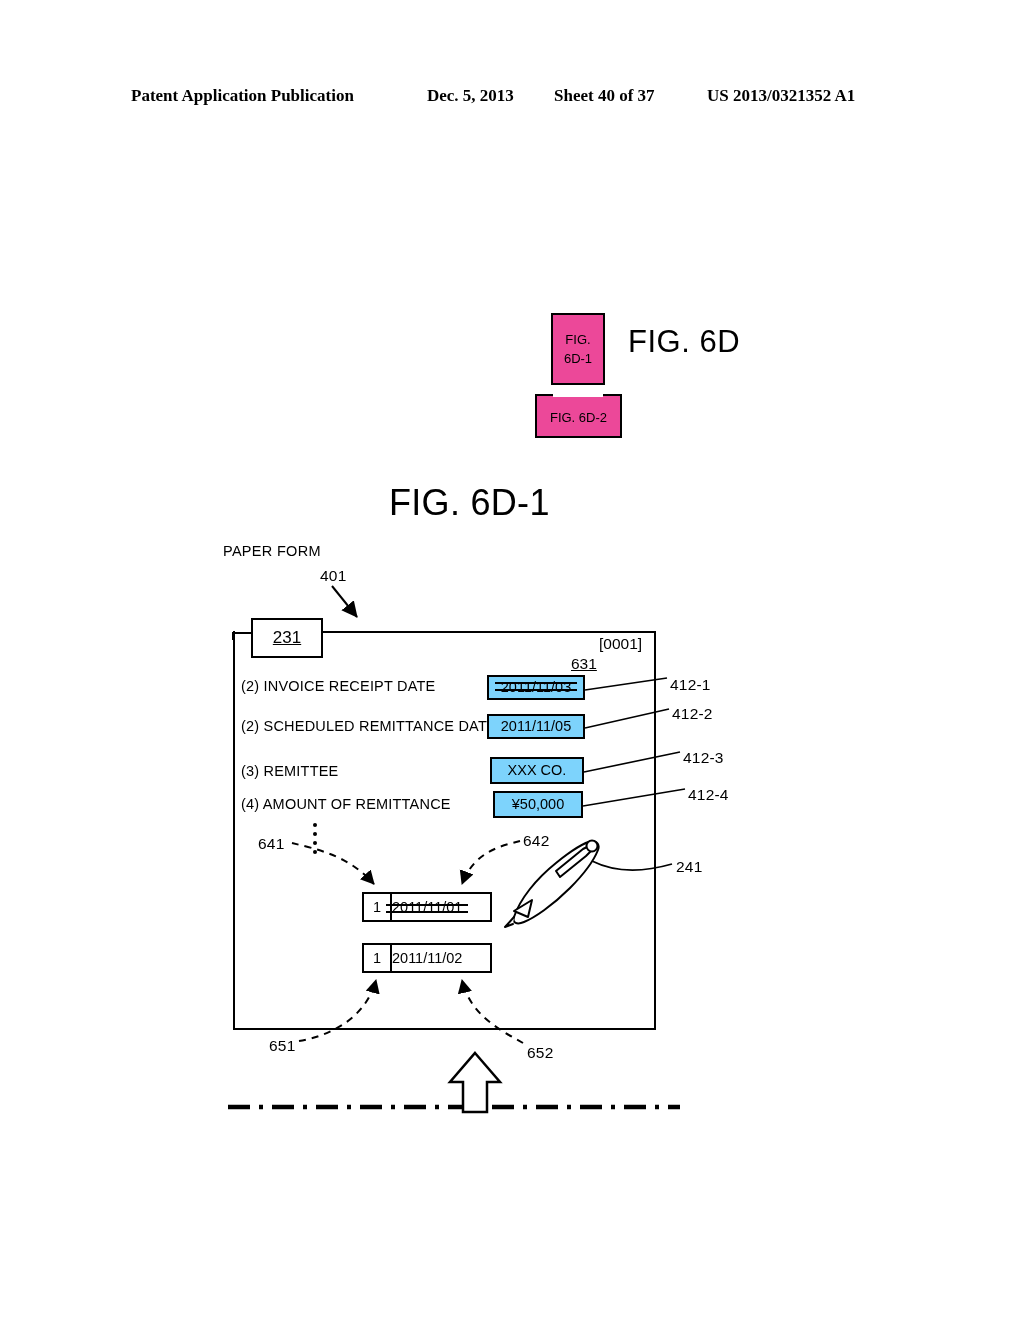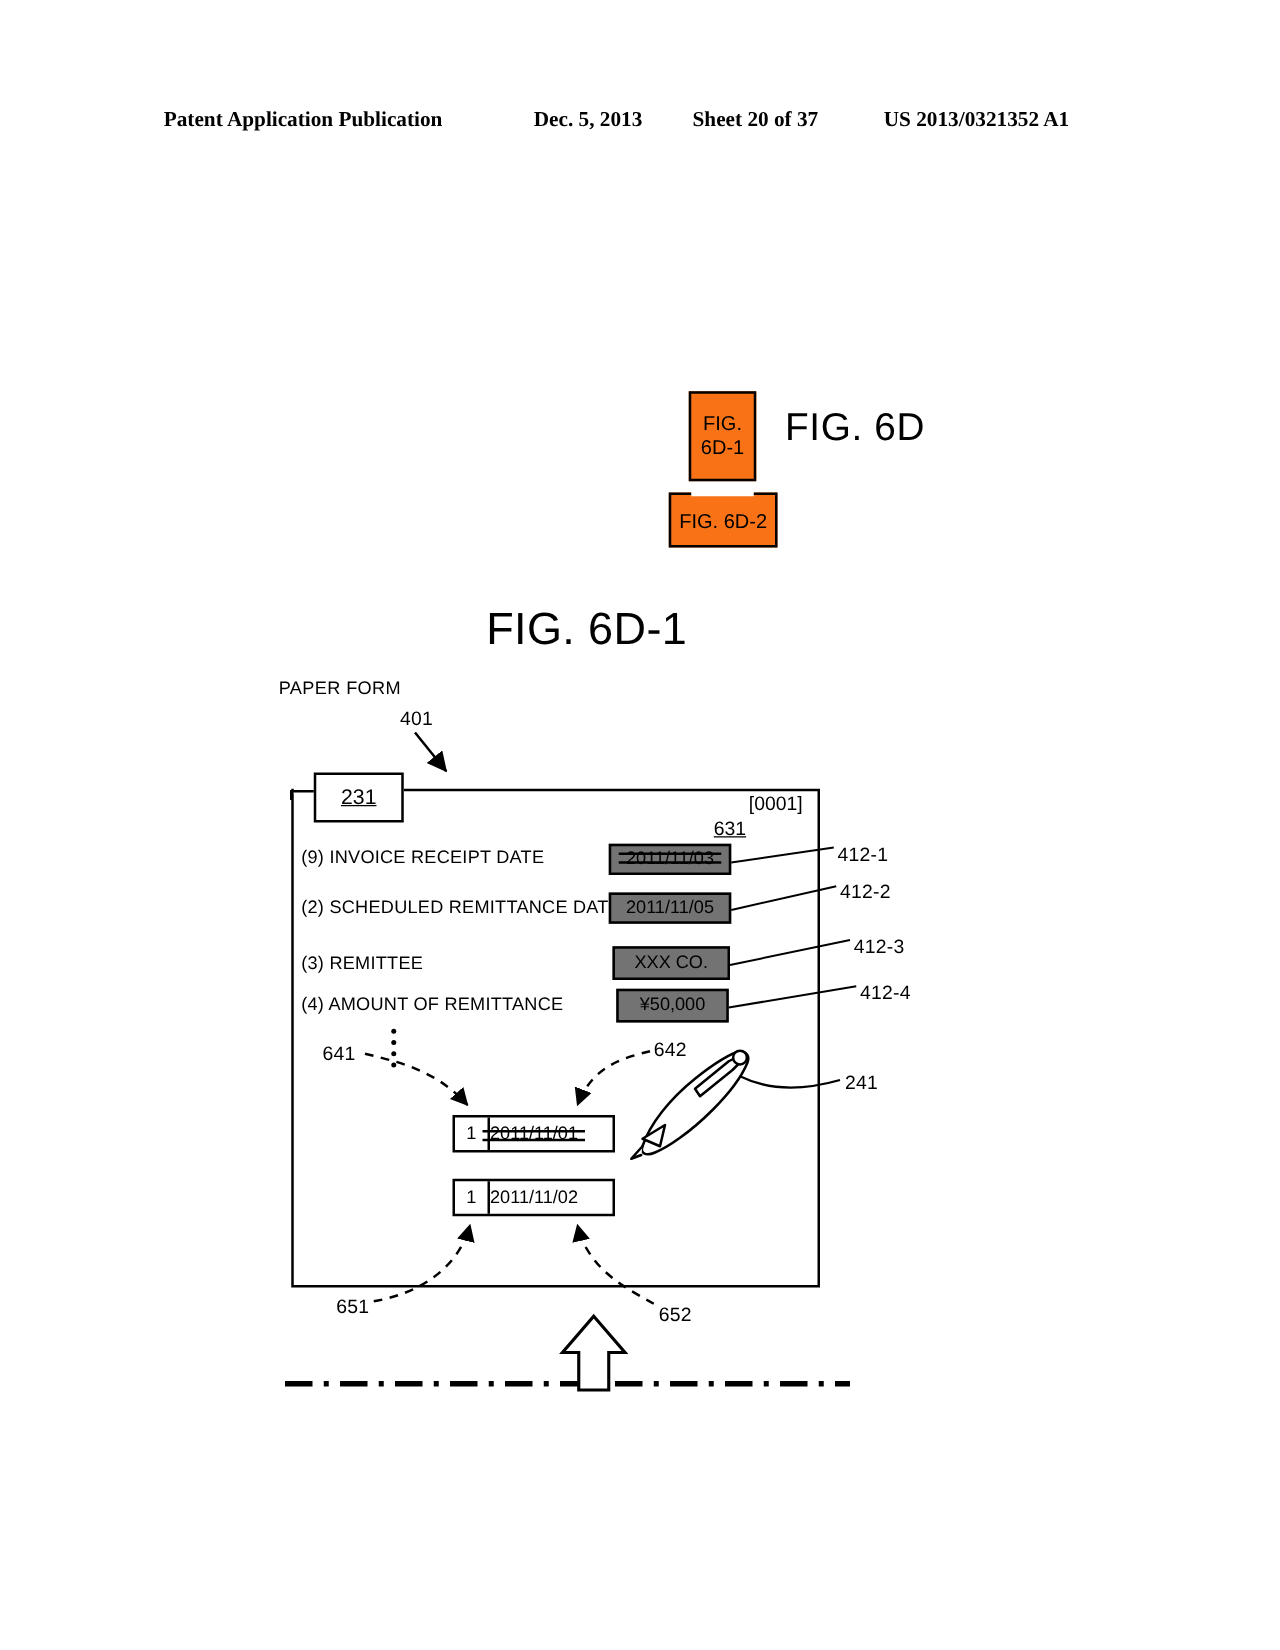--- a/index.html
+++ b/index.html
@@ -37,24 +37,24 @@
   }
   .hdr .h-pub   { position: absolute; left: 131px; top: 0; }
   .hdr .h-date  { position: absolute; left: 427px; top: 0; }
   .hdr .h-sheet { position: absolute; left: 554px; top: 0; }
   .hdr .h-num   { position: absolute; left: 707px; top: 0; }
 
   
   .key-box {
     position: absolute;
     border: 2px solid #000;
-    background: #f97316;
+    background: #ec4899;
     box-sizing: border-box;
     text-align: center;
-    font-size: 16px;
+    font-size: 13px;
     line-height: 19px;
   }
   .key-a {
     left: 551px; top: 313px;
     width: 54px; height: 72px;
     padding-top: 15px;
     z-index: 3;
   }
   .key-b {
     left: 535px; top: 394px;
@@ -165,21 +165,21 @@
   }
   .fl-1 { left: 241px; top: 678px; }
   .fl-2 { left: 241px; top: 718px; }
   .fl-3 { left: 241px; top: 763px; }
   .fl-4 { left: 241px; top: 796px; }
 
   .valuebox {
     position: absolute;
     border: 2px solid #000;
     box-sizing: border-box;
-    background: #737373;
+    background: #7dd3fc;
     text-align: center;
     font-size: 14.5px;
     white-space: nowrap;
   }
   .vb-1 { left: 487px; top: 675px; width: 98px; height: 25px; line-height: 21px; }
   .vb-2 { left: 487px; top: 714px; width: 98px; height: 25px; line-height: 21px; }
   .vb-3 { left: 490px; top: 757px; width: 94px; height: 27px; line-height: 23px; }
   .vb-4 { left: 493px; top: 791px; width: 90px; height: 27px; line-height: 23px; }
 
   
@@ -243,21 +243,21 @@
   }
 </style>
 </head>
 <body>
 
 <div class="page">
 
   <div class="hdr">
     <span class="h-pub">Patent Application Publication</span>
     <span class="h-date">Dec. 5, 2013</span>
-    <span class="h-sheet">Sheet 20 of 37</span>
+    <span class="h-sheet">Sheet 40 of 37</span>
     <span class="h-num">US 2013/0321352 A1</span>
   </div>
 
   <div class="key-box key-a">
     <div>FIG.</div>
     <div>6D-1</div>
   </div>
   <div class="key-box key-b">FIG. 6D-2</div>
   <div class="key-cover"></div>
   <div class="fig6d-title">FIG. 6D</div>
@@ -269,21 +269,21 @@
 
   <div class="form-rect"></div>
   <div class="top-mask"></div>
   <div class="box-231">
     <span>231</span>
   </div>
 
   <div class="tag-0001">[0001]</div>
   <div class="tag-631">631</div>
 
-  <div class="fieldlabel fl-1">(9)  INVOICE RECEIPT DATE</div>
+  <div class="fieldlabel fl-1">(2)  INVOICE RECEIPT DATE</div>
   <div class="fieldlabel fl-2">(2)  SCHEDULED REMITTANCE DATE</div>
   <div class="fieldlabel fl-3">(3)  REMITTEE</div>
   <div class="fieldlabel fl-4">(4)  AMOUNT OF REMITTANCE</div>
 
   <div class="valuebox vb-1">
     <span class="struck">2011/11/03</span>
   </div>
   <div class="valuebox vb-2">2011/11/05</div>
   <div class="valuebox vb-3">XXX CO.</div>
   <div class="valuebox vb-4">¥50,000</div>

